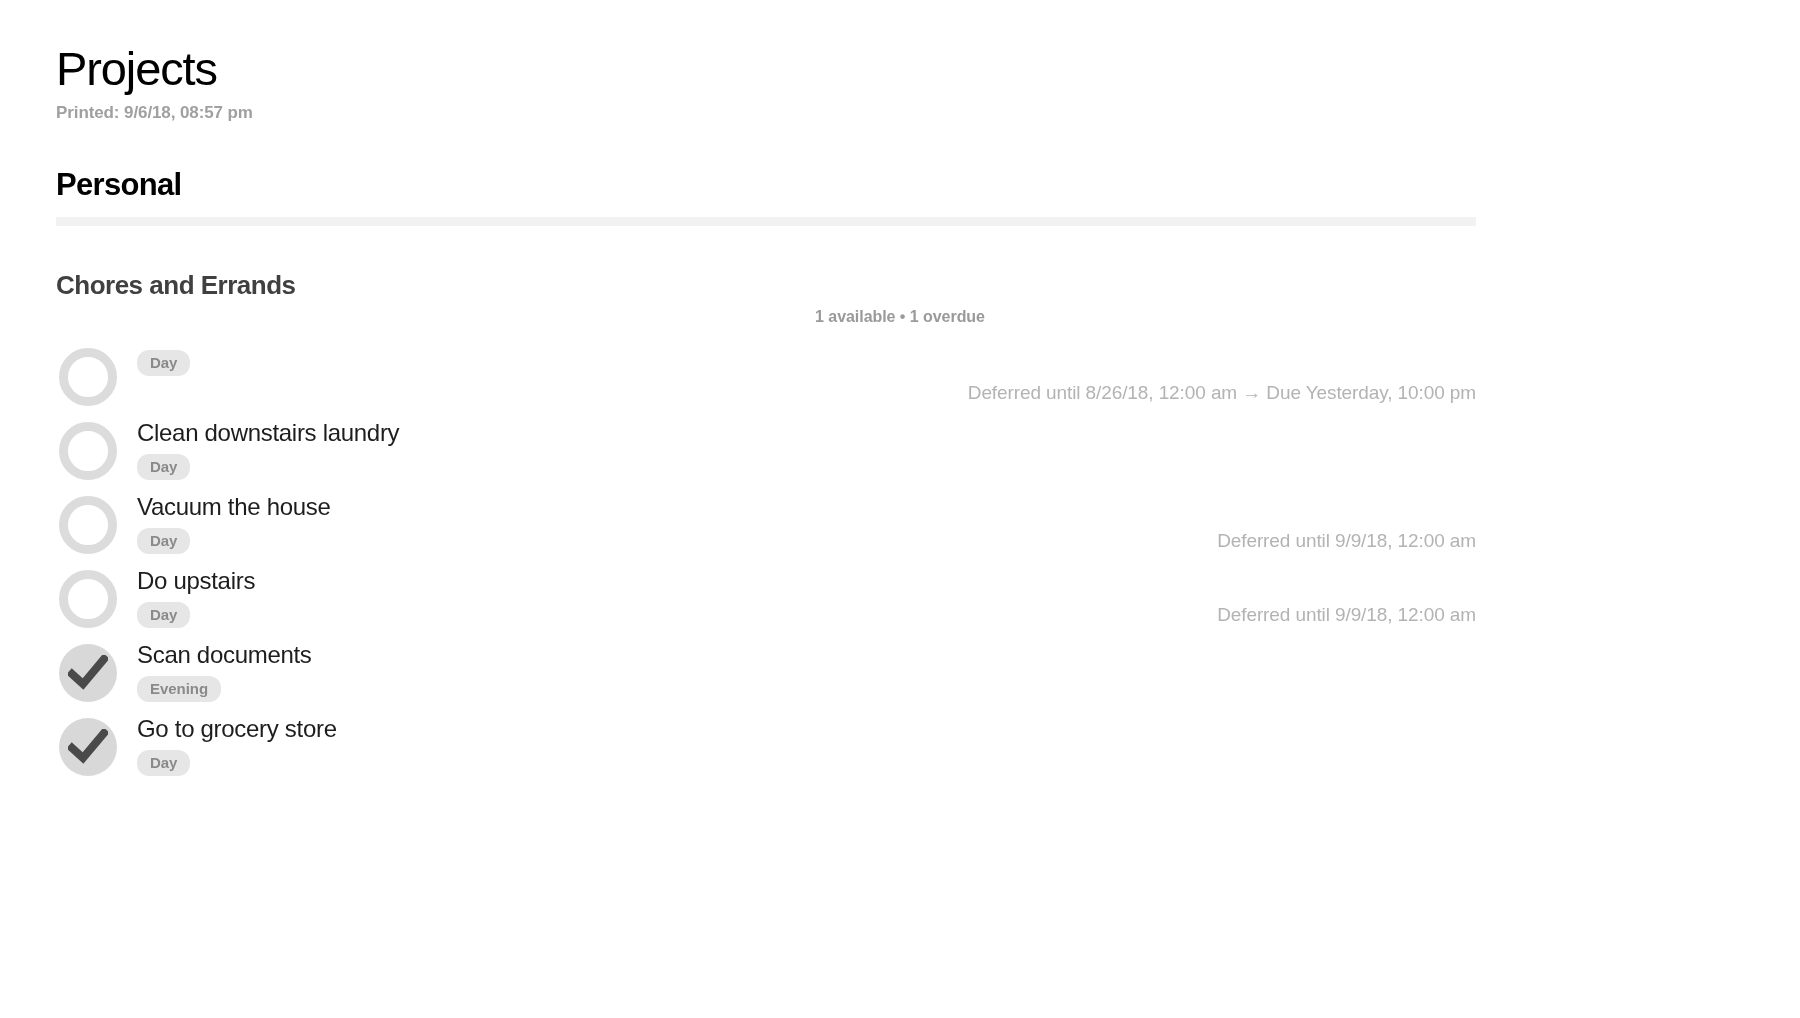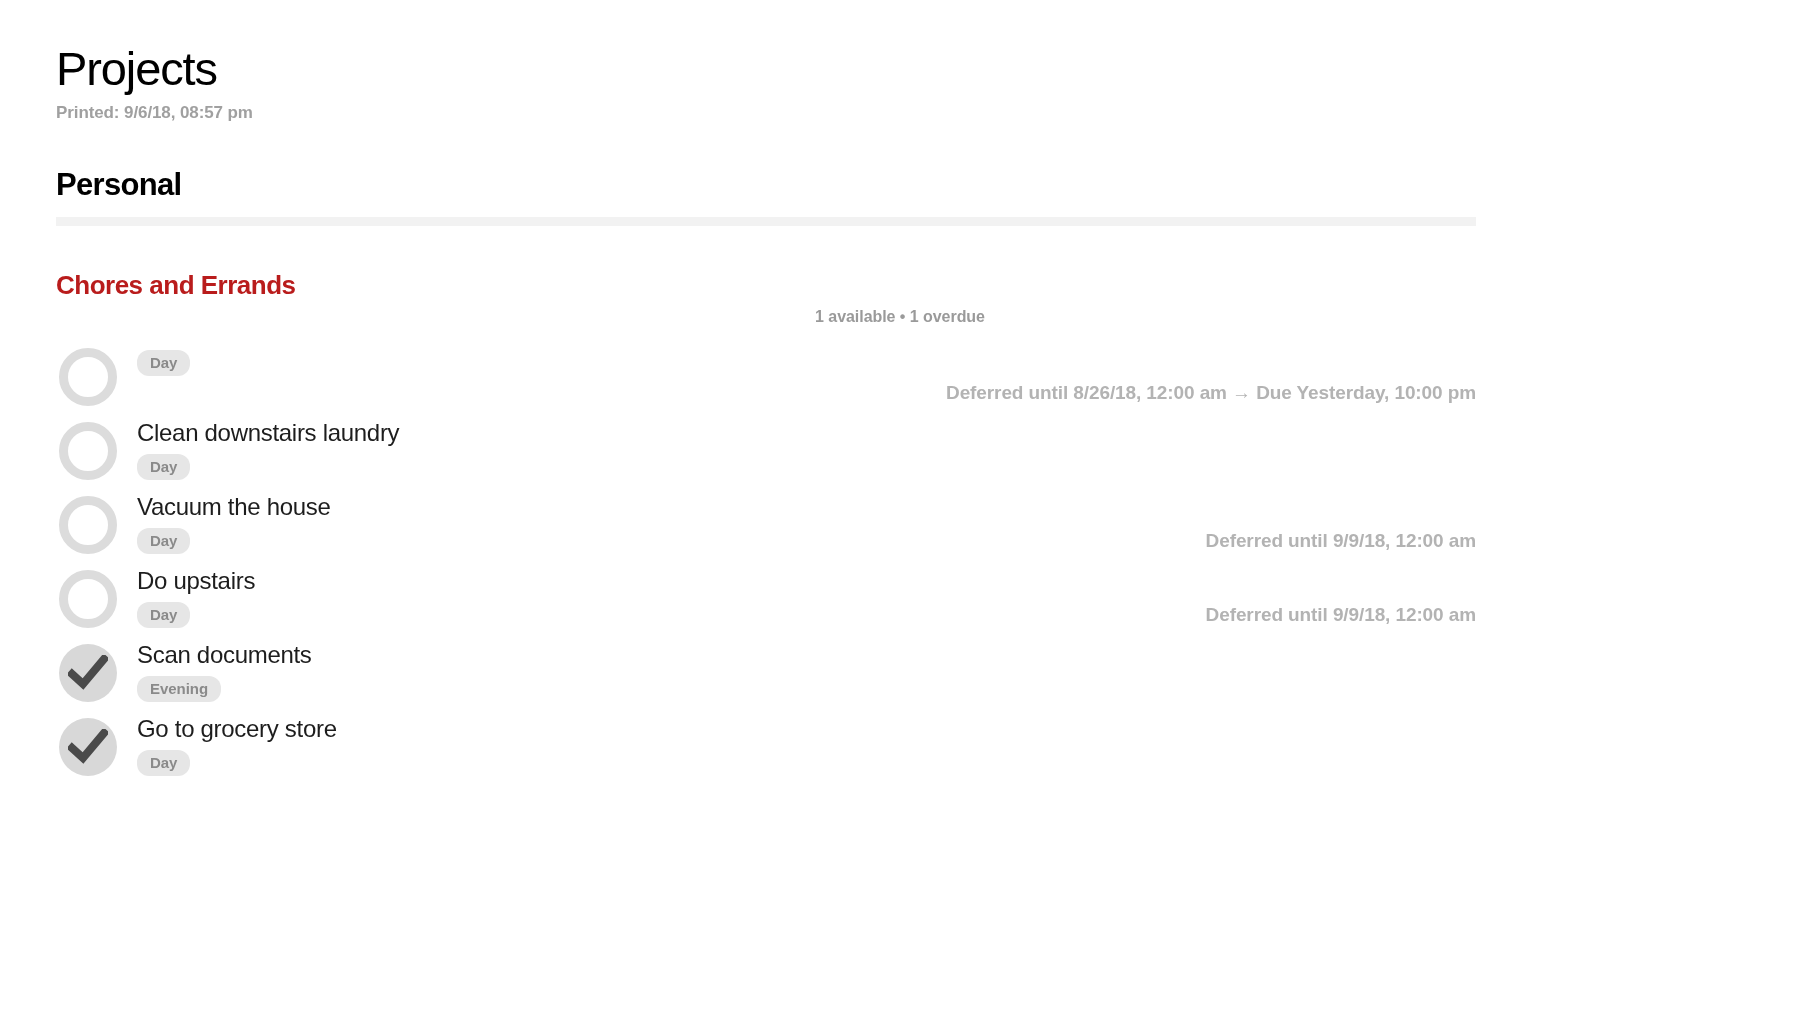--- a/index.html
+++ b/index.html
@@ -41,21 +41,21 @@
     margin-top: 14px;
     width: 1420px;
   }
 
   
   .project { margin-top: 44px; }
   .project-name {
     font-size: 26px;
     font-weight: bold;
     letter-spacing: -0.5px;
-    color: #b91c1c;
+    color: #404040;
   }
   .project-status {
     font-size: 16px;
     font-weight: bold;
     color: #9a9a9a;
     margin-top: 7px;
     letter-spacing: -0.05px;
     text-align: center;
   }
 
@@ -112,21 +112,20 @@
   }
   .task-meta {
     flex: 0 0 auto;
     align-self: flex-start;
     margin-top: 40px;
     font-size: 19px;
     color: #b3b3b3;
     text-align: right;
     letter-spacing: -0.1px;
     white-space: nowrap;
-    font-weight: bold;
   }
   .task-meta:empty { display: none; }
 </style>
 </head>
 <body>
 
 <div class="page">
 
   <div>
     <div class="doc-title">Projects</div>

